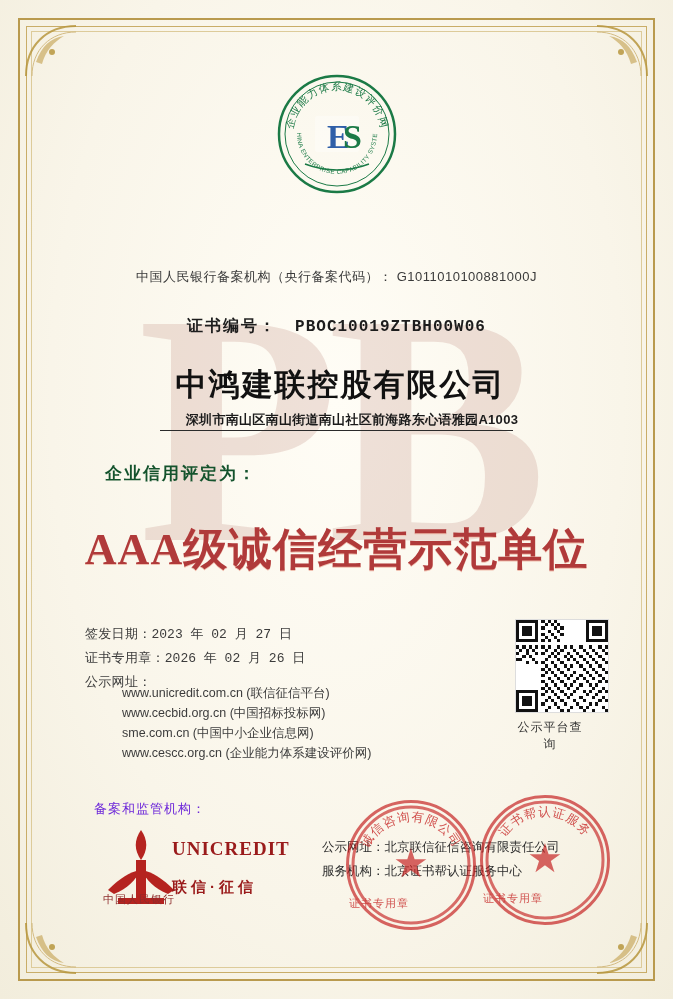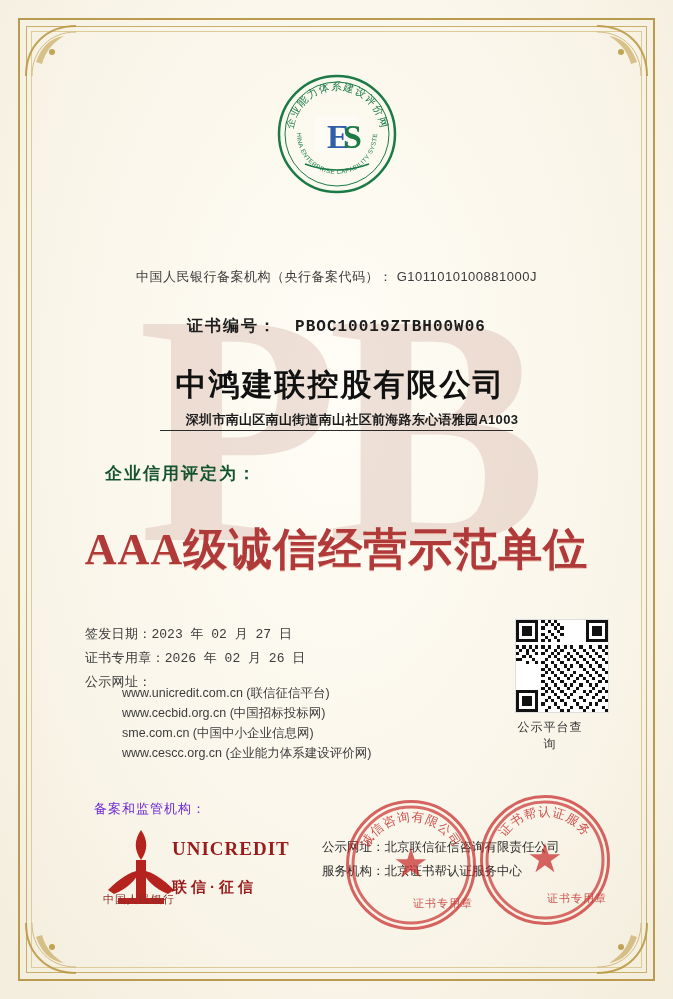--- a/index.html
+++ b/index.html
@@ -216,21 +216,21 @@
   .stamp2{left:480px;top:795px;}
   .stamp .star{
     position:absolute;left:50%;top:48%;transform:translate(-50%,-50%);
     font-size:40px;line-height:40px;color:rgba(196,30,30,.8);
   }
   .stamp .arc{
     position:absolute;left:0;top:0;width:100%;height:100%;
   }
   .stamp .bottom-text{
     position:absolute;left:0;right:0;bottom:16px;
-    text-align:right;font-size:11px;letter-spacing:1px;
+    text-align:left;font-size:11px;letter-spacing:1px;
     color:rgba(196,30,30,.9);
   }
   .stamp svg text{
     font-family:"Liberation Sans", sans-serif;
     font-size:12.5px;
     fill:rgba(196,30,30,.9);
     letter-spacing:1px;
   }
 </style>
 </head>

